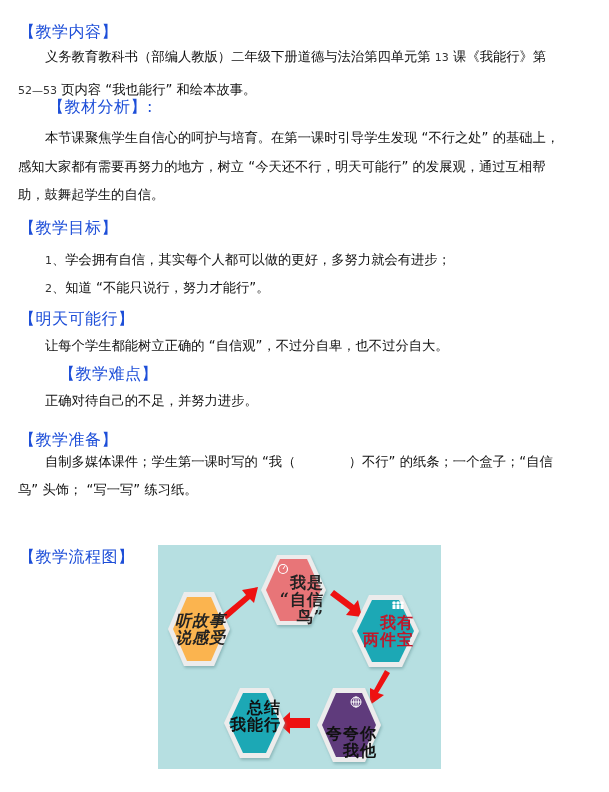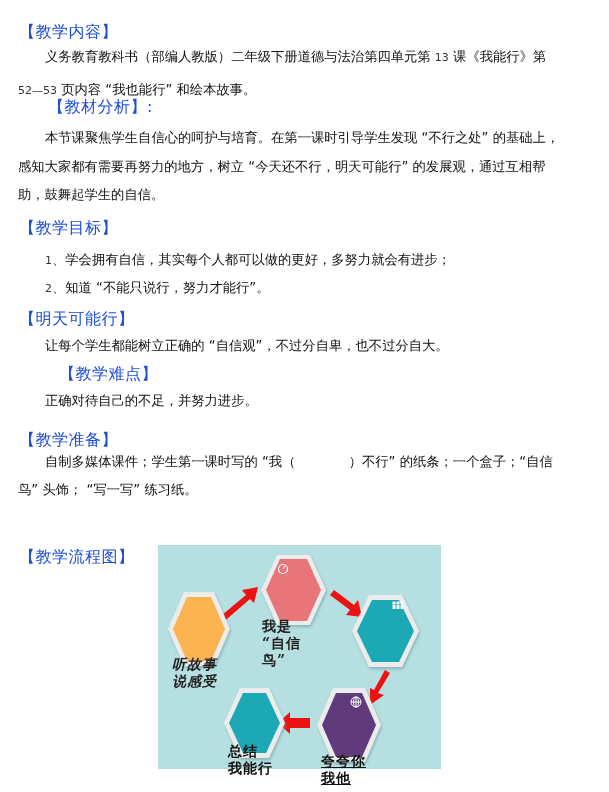--- a/index.html
+++ b/index.html
@@ -21,24 +21,23 @@
   .indent { padding-left: 27px; }
   .num { font-size: 11px; color: #333333; }
 
   
   .flow {
     position: absolute; left: 158px; top: 545px; width: 283px; height: 224px;
     background: #b6dfe1;
   }
   .flow svg { position: absolute; left: 0; top: 0; }
   .hex-label {
-    position: absolute; font-size: 14px; line-height: 17px; text-align: left;
+    position: absolute; font-size: 16px; line-height: 17px; text-align: right;
     font-family: "DejaVu Serif", "Liberation Serif", serif; font-weight: bold;
     letter-spacing: 1px;
-    margin-top: 44px;
   }
 </style>
 </head>
 <body>
 
 <div class="heading" style="top:22px;">【教学内容】</div>
 <div class="para indent" style="top:49px;">
   <span>义务教育教科书（部编人教版）二年级下册道德与法治第四单元第</span>
   <span class="num">13</span>
   <span>课《我能行》第</span>
@@ -135,21 +134,25 @@
   </svg>
 
   <div class="hex-label" style="left:14px; top:67px; width:54px; color:#222222;font-style:italic;">
     <div>听故事</div>
     <div>说感受</div>
   </div>
   <div class="hex-label" style="left:104px; top:29px; width:62px; color:#222222;">
     <div>我是</div>
     <div>“自信鸟”</div>
   </div>
-  <div class="hex-label" style="left:163px; top:164px; width:56px; color:#111111;text-decoration:underline;">
+  <div class="hex-label" style="left:198px; top:69px; width:58px; color:#c0172a;">
+    <div>我有</div>
+    <div>两件宝</div>
+  </div>
+  <div class="hex-label" style="left:163px; top:180px; width:56px; color:#111111;">
     <div>夸夸你</div>
     <div>我他</div>
   </div>
   <div class="hex-label" style="left:70px; top:154px; width:53px; color:#111111;">
     <div>总结</div>
     <div>我能行</div>
   </div>
 </div>
 
 </body></html>

